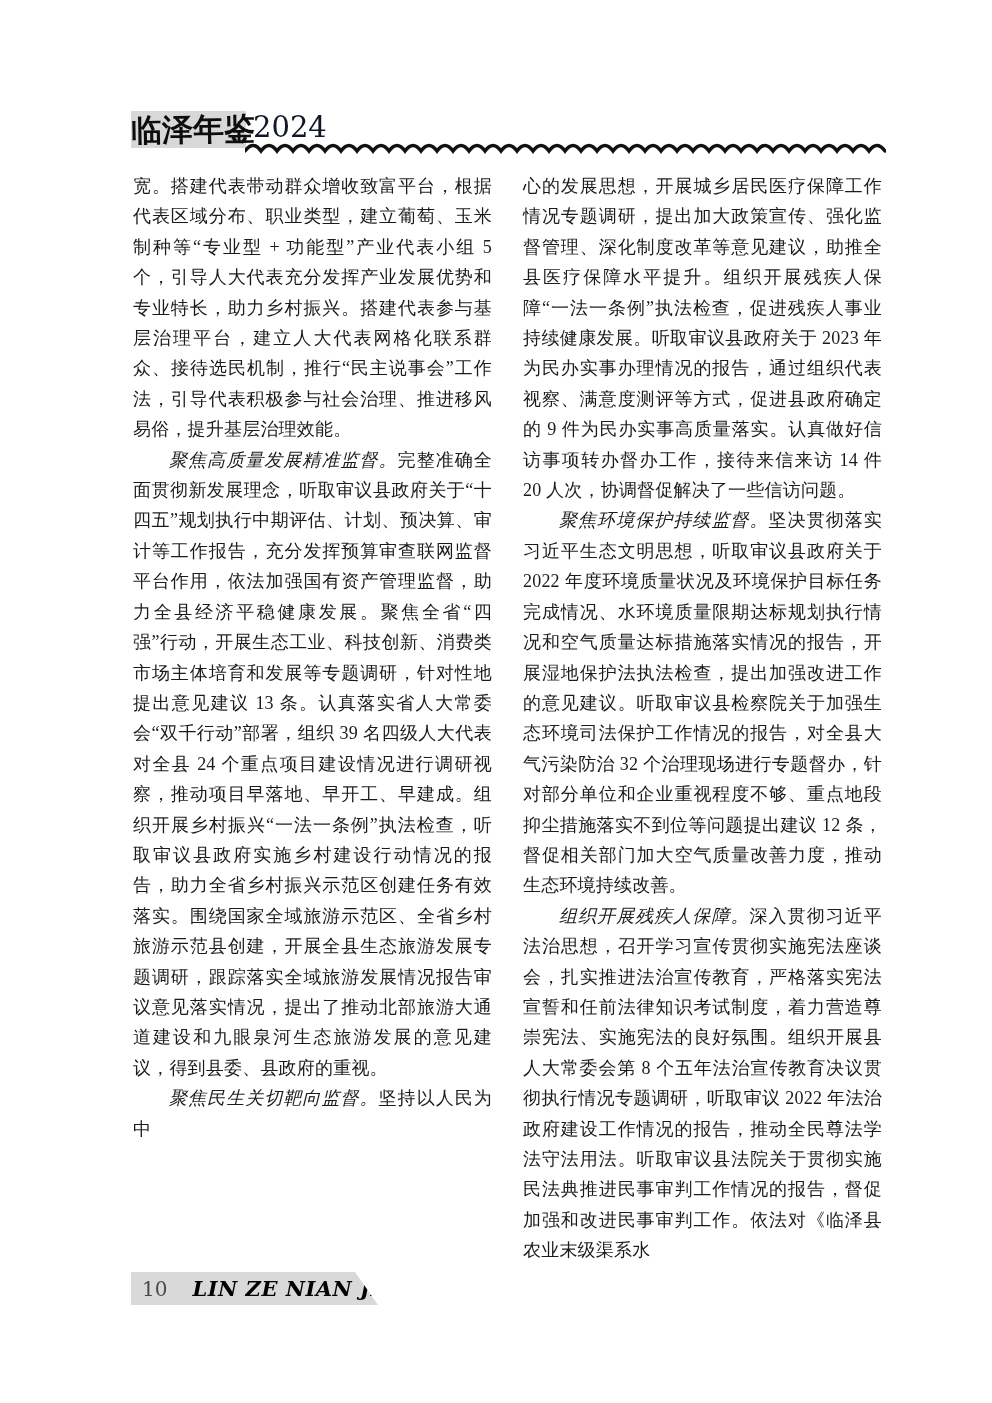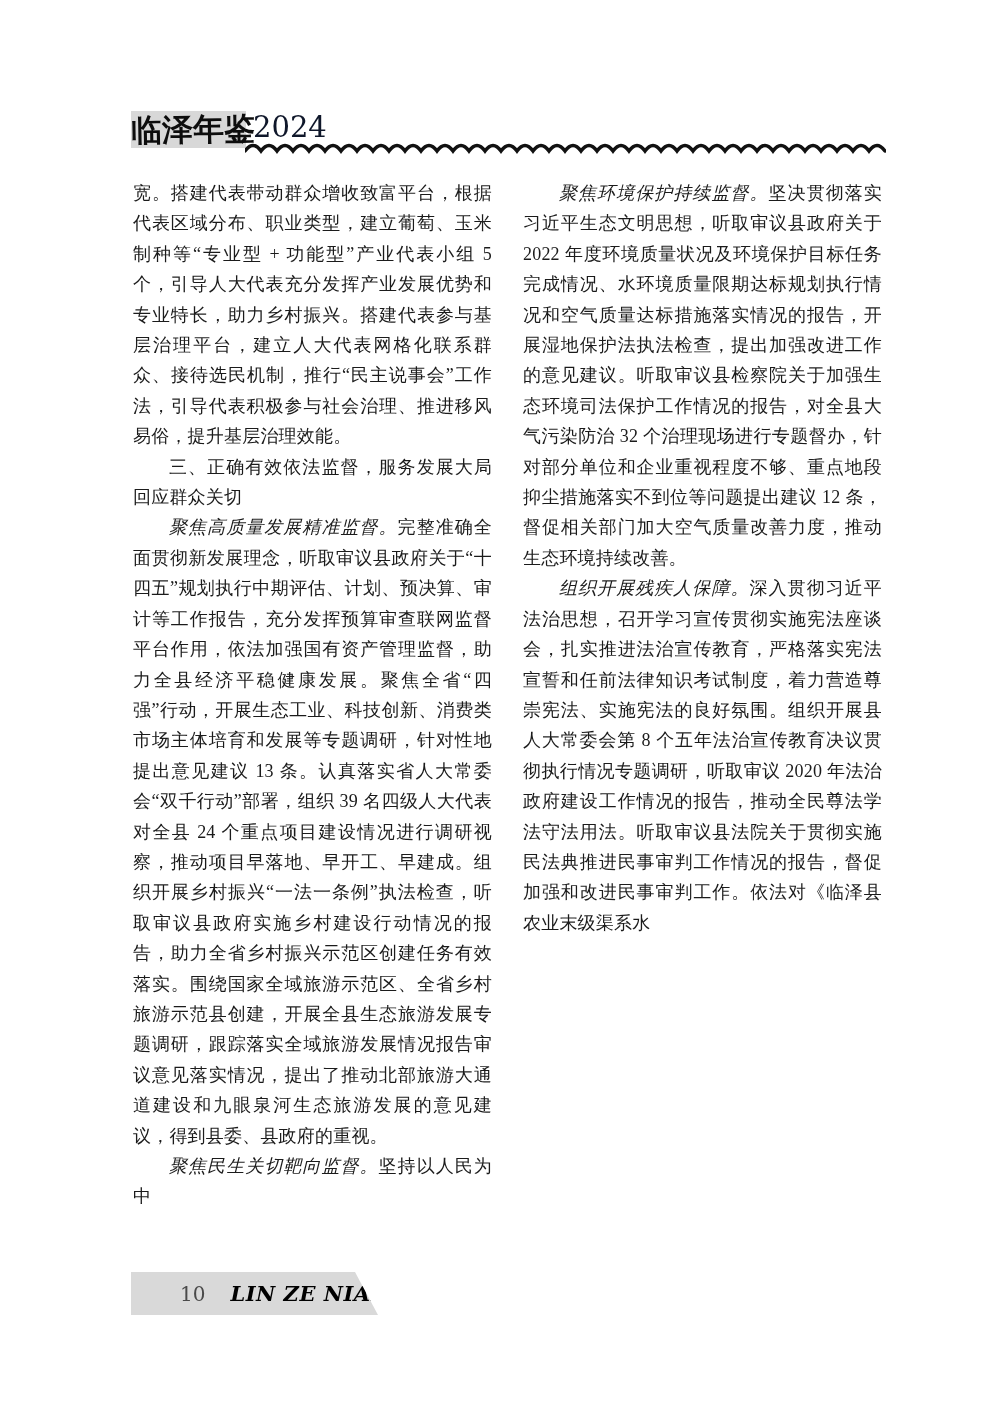--- a/index.html
+++ b/index.html
@@ -54,21 +54,21 @@
     left: 245px;
     top: 141px;
     width: 641px;
     height: 13px;
   }
 
   
   .content {
     position: absolute;
     left: 133px;
-    top: 178px;
+    top: 171px;
     width: 749px;
     display: flex;
     gap: 31px;
     justify-content: flex-end;
   }
   .column {
     width: 359px;
     flex: 0 0 359px;
   }
   .column p, .column h3 {
@@ -88,26 +88,25 @@
   .lead-kai {
     font-style: italic;
   }
 
   
   .footer-banner {
     position: absolute;
     left: 131px;
     top: 1272px;
     width: 247px;
-    height: 43px;
+    height: 33px;
     background: #d9d9d9;
     clip-path: polygon(0 0, 224px 0, 247px 100%, 0 100%);
     display: flex;
     align-items: center;
-    padding-left: 38px;
   }
   .page-num {
     margin-left: 11px;
     font-family: "DejaVu Serif", serif;
     font-size: 20px;
     color: #4a4a4a;
   }
   .footer-title {
     margin-left: 25px;
     font-family: "DejaVu Serif", serif;
@@ -131,28 +130,28 @@
     <span class="year">2024</span>
     <svg class="zigzag" viewBox="0 0 641 13" preserveAspectRatio="none">
       <path d="M0 10 q8 -11 16 0 q8 -11 16 0 q8 -11 16 0 q8 -11 16 0 q8 -11 16 0 q8 -11 16 0 q8 -11 16 0 q8 -11 16 0 q8 -11 16 0 q8 -11 16 0 q8 -11 16 0 q8 -11 16 0 q8 -11 16 0 q8 -11 16 0 q8 -11 16 0 q8 -11 16 0 q8 -11 16 0 q8 -11 16 0 q8 -11 16 0 q8 -11 16 0 q8 -11 16 0 q8 -11 16 0 q8 -11 16 0 q8 -11 16 0 q8 -11 16 0 q8 -11 16 0 q8 -11 16 0 q8 -11 16 0 q8 -11 16 0 q8 -11 16 0 q8 -11 16 0 q8 -11 16 0 q8 -11 16 0 q8 -11 16 0 q8 -11 16 0 q8 -11 16 0 q8 -11 16 0 q8 -11 16 0 q8 -11 16 0 q8 -11 16 0" fill="none" stroke="#111111" stroke-width="3.5" stroke-linecap="round"></path>
     </svg>
   </div>
 
   <div class="content">
 
     <div class="column">
       <p class="body">宽。搭建代表带动群众增收致富平台，根据代表区域分布、职业类型，建立葡萄、玉米制种等“专业型 + 功能型”产业代表小组 5 个，引导人大代表充分发挥产业发展优势和专业特长，助力乡村振兴。搭建代表参与基层治理平台，建立人大代表网格化联系群众、接待选民机制，推行“民主说事会”工作法，引导代表积极参与社会治理、推进移风易俗，提升基层治理效能。</p>
-      <h3 class="heading indent">三、正确有效依法监督，服务发展大局回应群众关切</h3>
       <p class="body indent"><span class="lead-kai">聚焦高质量发展精准监督。</span><span>完整准确全面贯彻新发展理念，听取审议县政府关于“十四五”规划执行中期评估、计划、预决算、审计等工作报告，充分发挥预算审查联网监督平台作用，依法加强国有资产管理监督，助力全县经济平稳健康发展。聚焦全省“四强”行动，开展生态工业、科技创新、消费类市场主体培育和发展等专题调研，针对性地提出意见建议 13 条。认真落实省人大常委会“双千行动”部署，组织 39 名四级人大代表对全县 24 个重点项目建设情况进行调研视察，推动项目早落地、早开工、早建成。组织开展乡村振兴“一法一条例”执法检查，听取审议县政府实施乡村建设行动情况的报告，助力全省乡村振兴示范区创建任务有效落实。围绕国家全域旅游示范区、全省乡村旅游示范县创建，开展全县生态旅游发展专题调研，跟踪落实全域旅游发展情况报告审议意见落实情况，提出了推动北部旅游大通道建设和九眼泉河生态旅游发展的意见建议，得到县委、县政府的重视。</span></p>
       <p class="body indent"><span class="lead-kai">聚焦民生关切靶向监督。</span><span>坚持以人民为中</span></p>
     </div>
 
     <div class="column">
+      <p class="body">心的发展思想，开展城乡居民医疗保障工作情况专题调研，提出加大政策宣传、强化监督管理、深化制度改革等意见建议，助推全县医疗保障水平提升。组织开展残疾人保障“一法一条例”执法检查，促进残疾人事业持续健康发展。听取审议县政府关于 2023 年为民办实事办理情况的报告，通过组织代表视察、满意度测评等方式，促进县政府确定的 9 件为民办实事高质量落实。认真做好信访事项转办督办工作，接待来信来访 14 件 20 人次，协调督促解决了一些信访问题。</p>
       <p class="body indent"><span class="lead-kai">聚焦环境保护持续监督。</span><span>坚决贯彻落实习近平生态文明思想，听取审议县政府关于 2022 年度环境质量状况及环境保护目标任务完成情况、水环境质量限期达标规划执行情况和空气质量达标措施落实情况的报告，开展湿地保护法执法检查，提出加强改进工作的意见建议。听取审议县检察院关于加强生态环境司法保护工作情况的报告，对全县大气污染防治 32 个治理现场进行专题督办，针对部分单位和企业重视程度不够、重点地段抑尘措施落实不到位等问题提出建议 12 条，督促相关部门加大空气质量改善力度，推动生态环境持续改善。</span></p>
-      <p class="body indent"><span class="lead-kai">组织开展残疾人保障。</span><span>深入贯彻习近平法治思想，召开学习宣传贯彻实施宪法座谈会，扎实推进法治宣传教育，严格落实宪法宣誓和任前法律知识考试制度，着力营造尊崇宪法、实施宪法的良好氛围。组织开展县人大常委会第 8 个五年法治宣传教育决议贯彻执行情况专题调研，听取审议 2020 年法治政府建设工作情况的报告，推动全民尊法学法守法用法。听取审议县法院关于贯彻实施民法典推进民事审判工作情况的报告，督促加强和改进民事审判工作。依法对《临泽县农业末级渠系水</span></p>
+      <p class="body indent"><span class="lead-kai">组织开展残疾人保障。</span><span>深入贯彻习近平法治思想，召开学习宣传贯彻实施宪法座谈会，扎实推进法治宣传教育，严格落实宪法宣誓和任前法律知识考试制度，着力营造尊崇宪法、实施宪法的良好氛围。组织开展县人大常委会第 8 个五年法治宣传教育决议贯彻执行情况专题调研，听取审议 2022 年法治政府建设工作情况的报告，推动全民尊法学法守法用法。听取审议县法院关于贯彻实施民法典推进民事审判工作情况的报告，督促加强和改进民事审判工作。依法对《临泽县农业末级渠系水</span></p>
     </div>
 
   </div>
 
   <div class="footer-banner">
     <span class="page-num">10</span>
     <span class="footer-title">LIN ZE NIAN JIAN</span>
   </div>
 
 </div>

